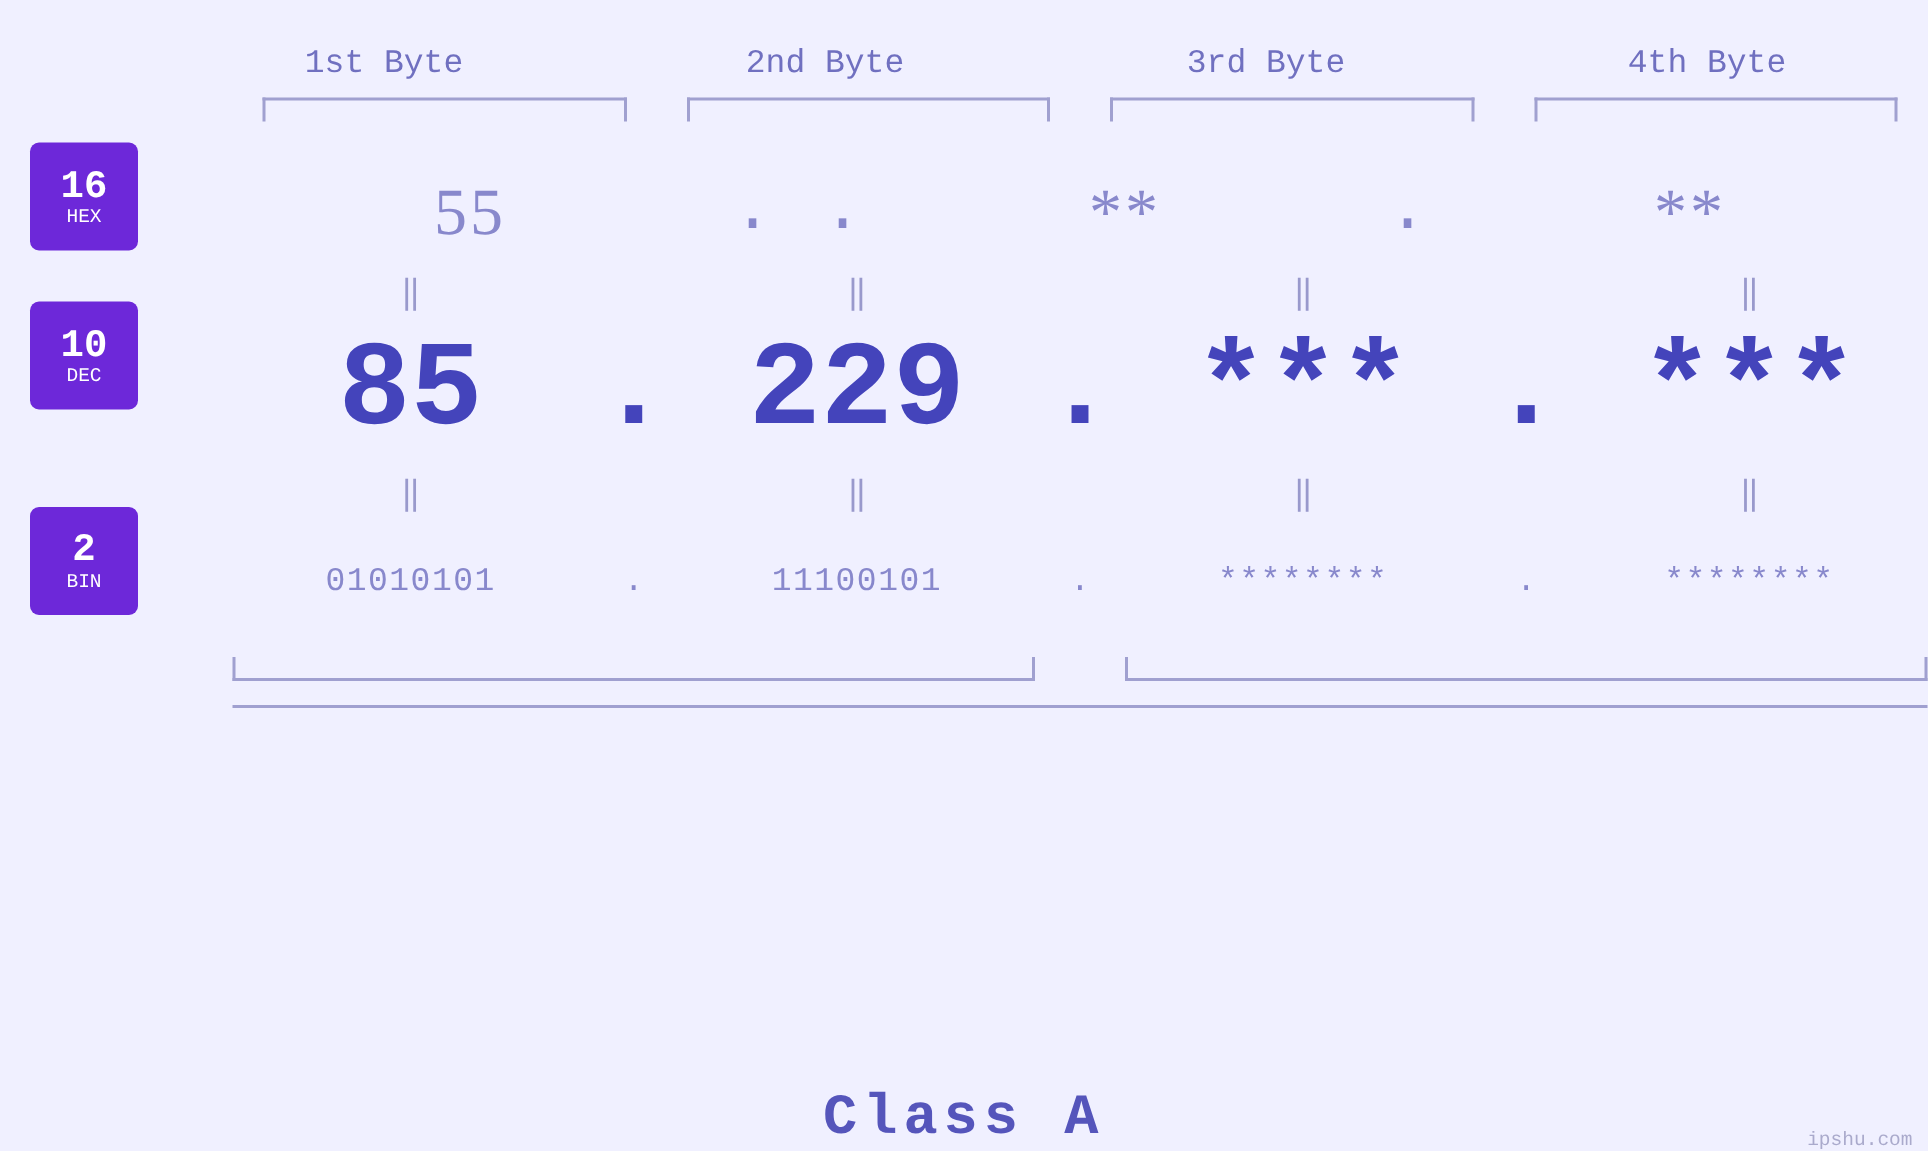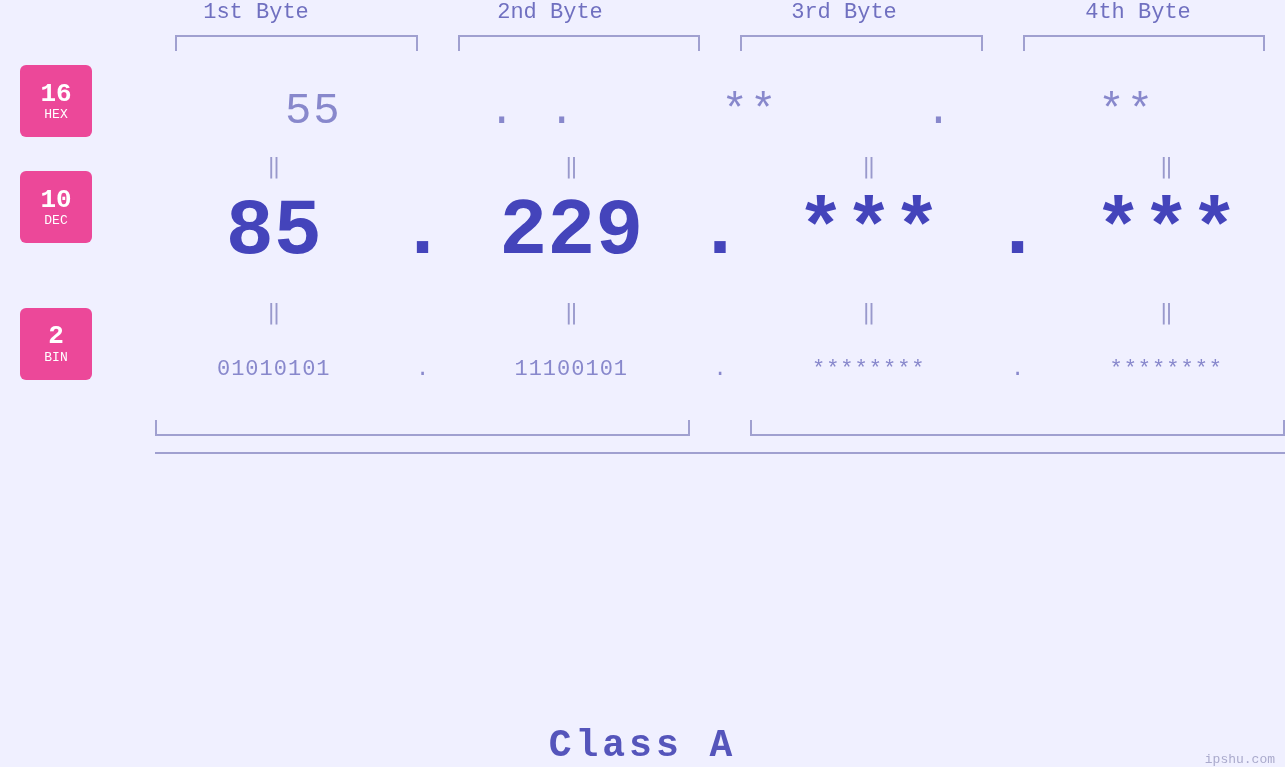--- a/index.html
+++ b/index.html
@@ -20,20 +20,21 @@
       display: flex;
       flex-direction: column;
       align-items: center;
     }
 
     
     .byte-labels {
       display: flex;
       width: 100%;
       padding-left: 109px;
+      margin-top: 30px;
       margin-bottom: 10px;
     }
 
     .byte-label {
       flex: 1;
       text-align: center;
       color: #7070c0;
       font-size: 22px;
       font-family: 'Courier New', Courier, monospace;
     }
@@ -67,21 +68,21 @@
       display: flex;
       flex-direction: column;
       width: 155px;
       padding-left: 20px;
       padding-top: 0;
       gap: 0;
       justify-content: space-around;
     }
 
     .base-badge {
-      background: #ec4899;
+      background: #6d28d9;
       color: white;
       border-radius: 6px;
       width: 72px;
       height: 72px;
       display: flex;
       flex-direction: column;
       align-items: center;
       justify-content: center;
       font-family: 'Courier New', Courier, monospace;
     }
@@ -113,21 +114,21 @@
     }
 
     .data-row.hex-row {
       margin-top: 10px;
       margin-bottom: 0px;
       min-height: 80px;
     }
 
     .data-row.dec-row {
       min-height: 100px;
-      margin-bottom: 16px;
+      margin-bottom: 4px;
     }
 
     .data-row.bin-row {
       min-height: 85px;
       margin-bottom: 0px;
     }
 
     .cell {
       flex: 1;
       display: flex;
@@ -141,21 +142,21 @@
       display: flex;
       align-items: center;
       justify-content: center;
       color: #6666cc;
     }
 
     
     .hex-val {
       font-size: 44px;
       color: #8888cc;
-      font-family: Liberation Mono, monospace;
+      font-family: Liberation Serif, serif;
       letter-spacing: 2px;
     }
 
     .hex-dot {
       font-size: 44px;
       color: #8888cc;
     }
 
     
     .dec-val {

